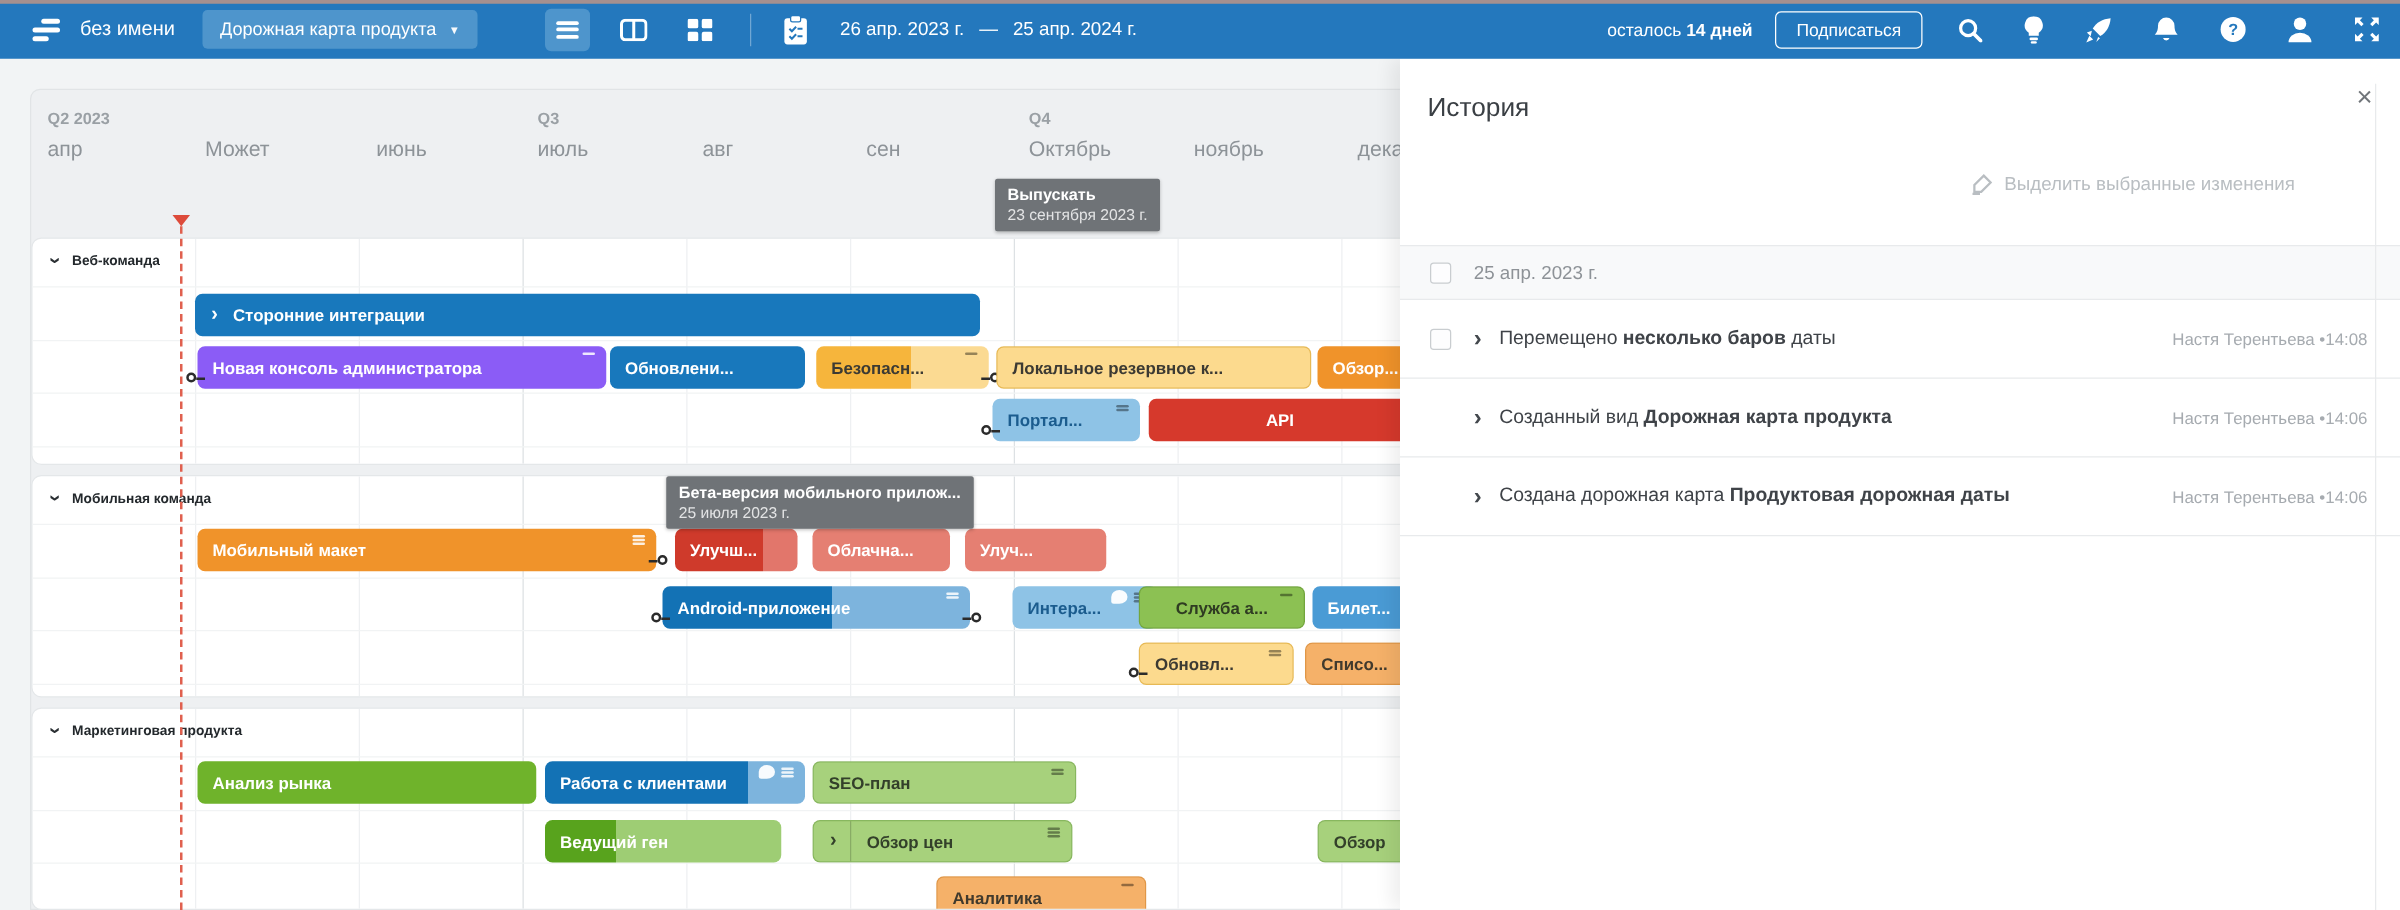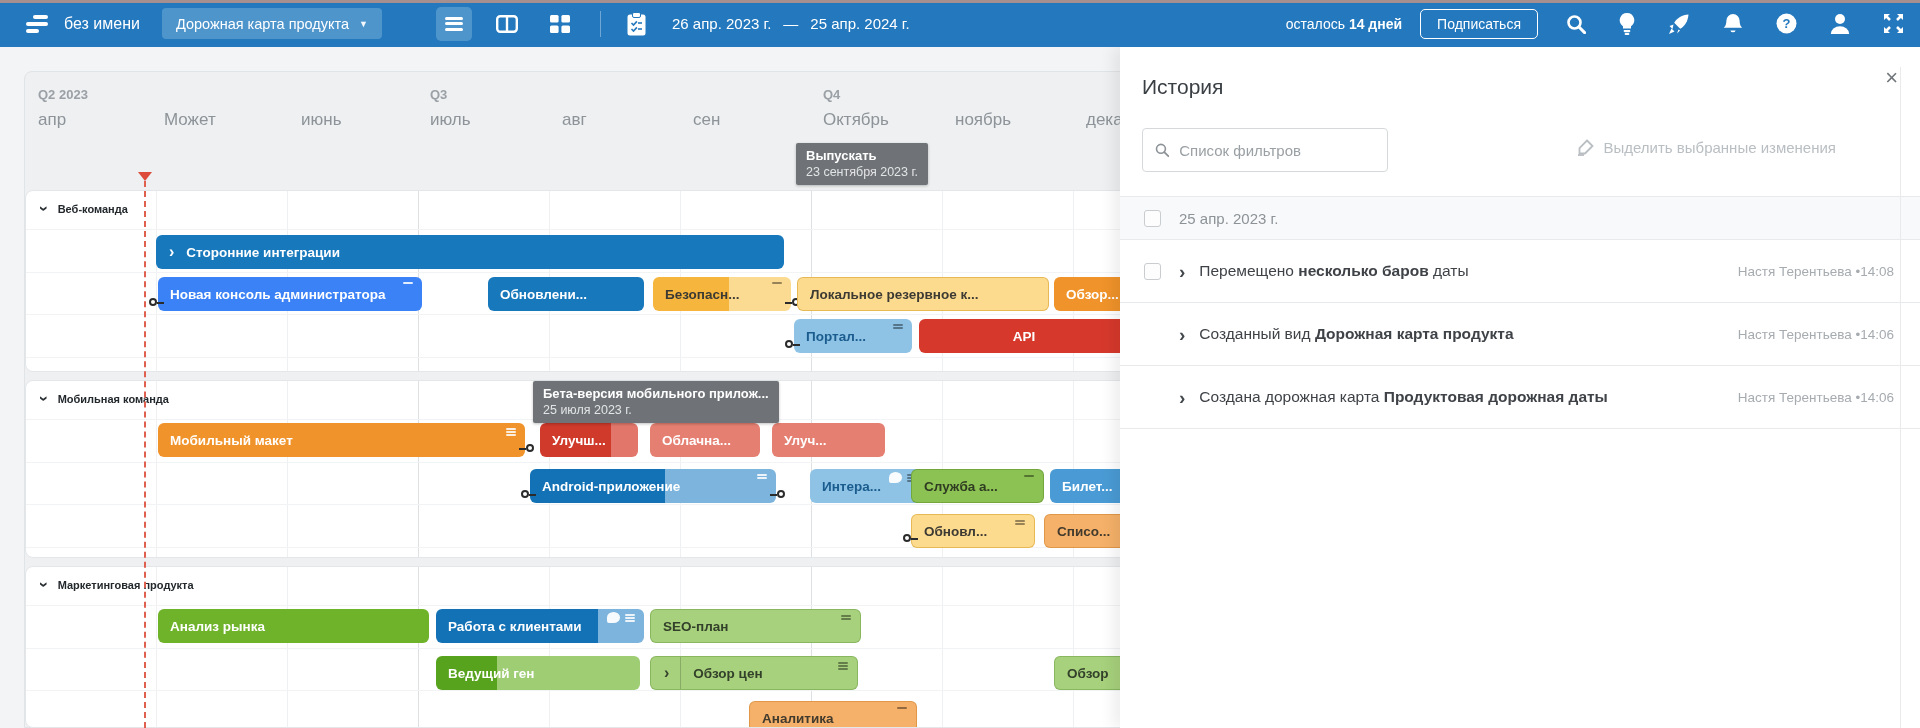--- a/index.html
+++ b/index.html
@@ -234,21 +234,21 @@
         <div class="rowline" style="top: 123px;"></div>
         <div class="rowline" style="top: 165.5px;"></div>
         <div class="sechead">
           <div class="chev">›</div>
           <div class="nm">Веб-команда</div>
         </div>
         <div class="bar" style="left: 130px; top: 44px; width: 628px; color: rgb(255, 255, 255); background: rgb(24, 120, 188); font-weight: 700;">
           <div class="bchev">›</div>
           <div class="lbl">Сторонние интеграции</div>
         </div>
-        <div class="bar" style="left: 132px; top: 86px; width: 264px; color: rgb(255, 255, 255); background: #3b82f6; font-weight: 700;">
+        <div class="bar" style="left: 132px; top: 86px; width: 327px; color: rgb(255, 255, 255); background: #8b5cf6; font-weight: 700;">
           <div class="lbl">Новая консоль администратора</div>
           <div class="bic " style="background: rgba(255, 255, 255, 0.85); color: rgba(255, 255, 255, 0.85);"></div>
           <div class="conn left">
             <div class="c"></div>
             <div class="l"></div>
           </div>
         </div>
         <div class="bar" style="left: 462px; top: 86px; width: 156px; color: rgb(255, 255, 255); background: rgb(24, 120, 188); font-weight: 700;">
           <div class="lbl">Обновлени...</div>
         </div>
@@ -322,21 +322,21 @@
           <div class="conn right">
             <div class="c"></div>
             <div class="l"></div>
           </div>
         </div>
         <div class="bar" style="left: 765px; top: 88px; width: 116px; color: rgb(27, 92, 142); background: rgb(142, 195, 230); font-weight: 600; margin-left: 19px;">
           <div class="lbl">Интера...</div>
           <div class="bic menu" style="background: rgba(0, 0, 0, 0.4); color: rgba(0, 0, 0, 0.4);"></div>
           <div class="bubble"></div>
         </div>
-        <div class="bar" style="left: 885px; top: 88px; width: 133px; color: rgb(47, 60, 34); background: rgb(140, 193, 83); border: 1px solid rgba(90, 140, 40, 0.5); font-weight: 600;">
+        <div class="bar" style="left: 885px; top: 88px; width: 133px; color: rgb(47, 60, 34); background: rgb(140, 193, 83); border: 1px solid rgba(90, 140, 40, 0.5); font-weight: 600; justify-content: center;">
           <div class="lbl">Служба а...</div>
           <div class="bic " style="background: rgba(0, 0, 0, 0.4); color: rgba(0, 0, 0, 0.4);"></div>
         </div>
         <div class="bar" style="left: 1024px; top: 88px; width: 100px; color: rgb(255, 255, 255); background: rgb(74, 155, 213); font-weight: 700;">
           <div class="lbl">Билет...</div>
         </div>
         <div class="bar" style="left: 885px; top: 133px; width: 124px; color: rgb(60, 58, 51); background: rgb(252, 218, 142); border: 1px solid rgba(214, 158, 38, 0.55); font-weight: 600;">
           <div class="lbl">Обновл...</div>
           <div class="bic eq" style="background: rgba(0, 0, 0, 0.4); color: rgba(0, 0, 0, 0.4);"></div>
           <div class="conn left">
@@ -369,21 +369,21 @@
         </div>
         <div class="bar" style="left: 410px; top: 42px; width: 208px; color: rgb(255, 255, 255); background: linear-gradient(90deg, rgb(19, 114, 181) 0px, rgb(19, 114, 181) 78%, rgb(125, 180, 221) 78%, rgb(125, 180, 221) 100%); font-weight: 700;">
           <div class="lbl">Работа с клиентами</div>
           <div class="bic menu" style="background: rgba(255, 255, 255, 0.85); color: rgba(255, 255, 255, 0.85);"></div>
           <div class="bubble"></div>
         </div>
         <div class="bar" style="left: 624px; top: 42px; width: 211px; color: rgb(51, 64, 42); background: rgb(167, 209, 124); border: 1px solid rgba(100, 150, 60, 0.45); font-weight: 600;">
           <div class="lbl">SEO-план</div>
           <div class="bic eq" style="background: rgba(0, 0, 0, 0.4); color: rgba(0, 0, 0, 0.4);"></div>
         </div>
-        <div class="bar" style="left: 410px; top: 89px; width: 204px; color: rgb(255, 255, 255); background: linear-gradient(90deg, rgb(88, 163, 29) 0px, rgb(88, 163, 29) 30%, rgb(158, 205, 116) 30%, rgb(158, 205, 116) 100%); font-weight: 700; text-align: right;">
+        <div class="bar" style="left: 410px; top: 89px; width: 189px; color: rgb(255, 255, 255); background: linear-gradient(90deg, rgb(88, 163, 29) 0px, rgb(88, 163, 29) 30%, rgb(158, 205, 116) 30%, rgb(158, 205, 116) 100%); font-weight: 700; text-align: right;">
           <div class="lbl">Ведущий ген</div>
         </div>
         <div class="bar" style="left: 624px; top: 89px; width: 208px; color: rgb(51, 64, 42); background: rgb(167, 209, 124); border: 1px solid rgba(100, 150, 60, 0.45); font-weight: 600;">
           <div class="bchev">›</div>
           <div class="sep"></div>
           <div class="lbl">Обзор цен</div>
           <div class="bic menu" style="background: rgba(0, 0, 0, 0.4); color: rgba(0, 0, 0, 0.4);"></div>
         </div>
         <div class="bar" style="left: 1028px; top: 89px; width: 100px; color: rgb(51, 64, 42); background: rgb(167, 209, 124); border: 1px solid rgba(100, 150, 60, 0.45); font-weight: 600;">
           <div class="lbl">Обзор</div>
@@ -403,27 +403,20 @@
       </div>
       <div class="gtip" style="left: 533px; top: 381px;">
         <div class="t1">Бета-версия мобильного прилож...</div>
         <div class="t2">25 июля 2023 г.</div>
       </div>
     </div>
 
   <div class="panel">
     <div class="p-close">×</div>
     <div class="p-title">История</div>
-    <div class="p-search">
-      <svg width="16" height="16" viewBox="0 0 16 16">
-        <circle cx="6.7" cy="6.7" r="5" fill="none" stroke="#8d9297" stroke-width="1.8"></circle>
-        <line x1="10.4" y1="10.4" x2="15" y2="15" stroke="#8d9297" stroke-width="2" stroke-linecap="round"></line>
-      </svg>
-      <input placeholder="Список фильтров" style="">
-    </div>
     <div class="p-highlight">
       <svg width="17" height="17" viewBox="0 0 17 17">
         <path d="M10 1.5 l5.5 5.5 l-7.5 7.5 l-5.5 0 l0 -5.5 Z" fill="none" stroke="#b9bec2" stroke-width="1.8"></path>
         <line x1="1" y1="16" x2="7" y2="16" stroke="#b9bec2" stroke-width="1.8"></line>
       </svg>
       <span>Выделить выбранные изменения</span>
     </div>
     <div class="p-group">
       <span class="cbx"></span>
       <span class="gd">25 апр. 2023 г.</span>

